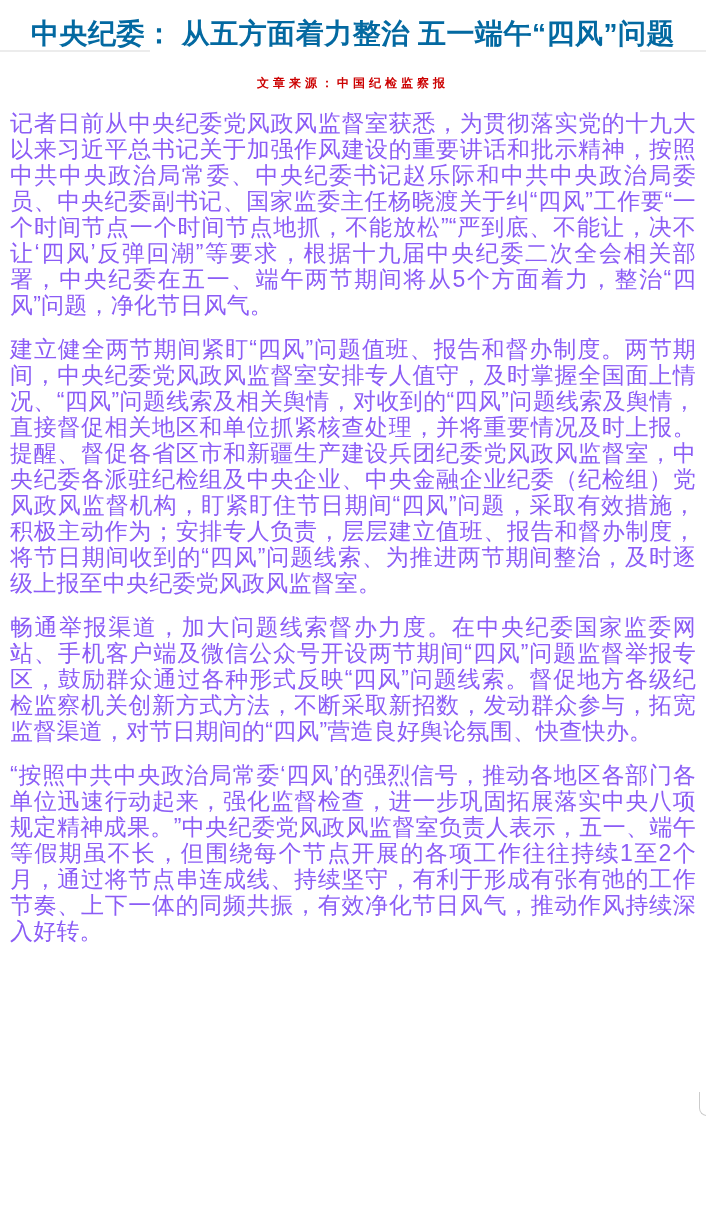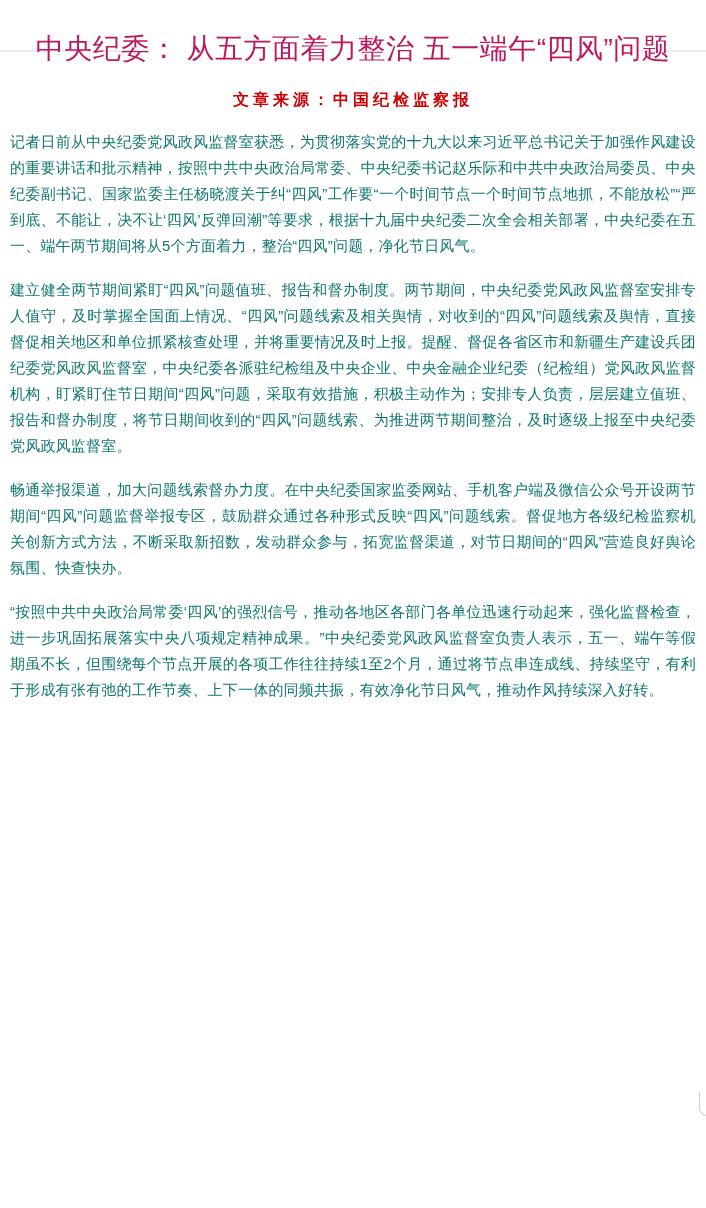--- a/index.html
+++ b/index.html
@@ -20,49 +20,49 @@
   .divider-frag {
     position: absolute;
     top: 50px;
     height: 2px;
     background: #ececec;
   }
   .divider-frag.left  { left: 0;  width: 150px; }
   .divider-frag.right { right: 0; width: 66px; }
   .title {
     margin: 0;
-    padding-top: 31px;
+    padding-top: 16px;
     text-align: center;
     font-size: 28px;
     line-height: 36px;
-    font-weight: normal;
-    color: #be185d;
+    font-weight: bold;
+    color: #0369a1;
     letter-spacing: 0.5px;
     position: relative;
     z-index: 2;
     background: transparent;
   }
   .source {
     margin-top: 23px;
     text-align: center;
-    font-size: 16px;
+    font-size: 12px;
     font-weight: bold;
     color: #cc0000;
     letter-spacing: 4px;
     font-family: "Liberation Serif", "DejaVu Serif", serif;
   }
   .article-body {
     padding: 0 10px;
     margin-top: 6px;
   }
   .para {
     margin: 18px 0 0 0;
-    font-size: 15px;
+    font-size: 23px;
     line-height: 26px;
-    color: #0f766e;
+    color: #8b5cf6;
     text-align: justify;
     letter-spacing: 0.2px;
   }
   .corner-frag {
     position: absolute;
     top: 1092px;
     left: 699px;
     width: 20px;
     height: 23px;
     border-left: 1px solid #cccccc;

